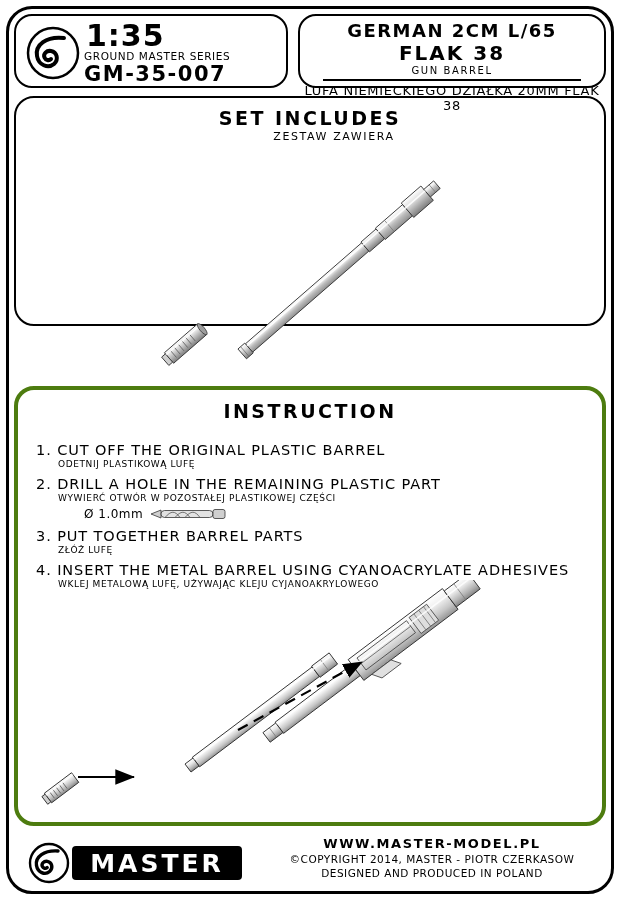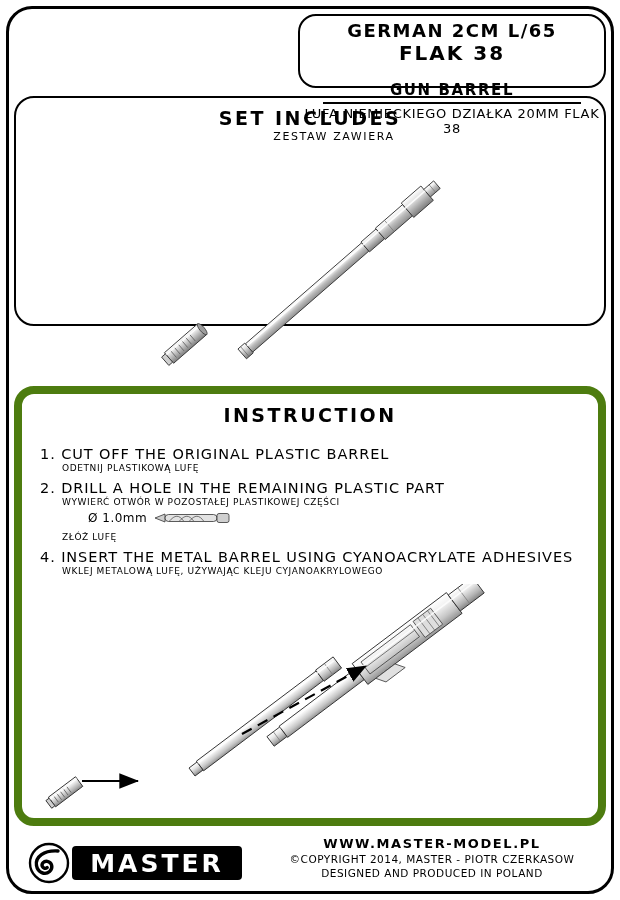--- a/index.html
+++ b/index.html
@@ -92,25 +92,25 @@
     letter-spacing: 1.5px;
     text-transform: uppercase;
   }
   .hdr-title2 {
     font-size: 20px;
     font-weight: bold;
     letter-spacing: 2px;
     text-transform: uppercase;
   }
   .hdr-title3 {
-    font-size: 15px;
-    font-weight: bold;
+    font-size: 10px;
+    font-weight: normal;
     letter-spacing: 1.6px;
     text-transform: uppercase;
-    margin-top: 16px;
+    margin-top: 0;
   }
   .hdr-rule {
     width: 258px;
     height: 1.5px;
     background: #000;
     margin: 3px auto 2px auto;
   }
   .hdr-sub {
     font-size: 13px;
     letter-spacing: 0.7px;
@@ -142,21 +142,21 @@
     margin-left: 48px;
   }
   .set-titles { margin-top: 9px; }
 
   
   .panel-ins {
     position: absolute;
     left: 14px; top: 386px;
     width: 592px; height: 440px;
     box-sizing: border-box;
-    border: 8px solid #4d7c0f;
+    border: 4px solid #4d7c0f;
     border-radius: 20px;
   }
   .ins-titles { margin-top: 10px; }
   .steps {
     position: absolute;
     left: 18px; top: 52px;
     width: 556px;
   }
   .step { margin-bottom: 7px; }
   .step-main {
@@ -223,20 +223,31 @@
 </style>
 </head>
 <body>
 
 <div class="page">
 
   <div class="outer-frame"></div>
 
   <div class="header">
 
+    <div class="hdr-left">
+      <div class="logo-c">
+        <svg width="54" height="54" viewBox="0 0 54 54">
+          <circle cx="27" cy="27" r="25" fill="none" stroke="#000" stroke-width="2.5"></circle>
+          <path d="M38 12 C20 10, 9 19, 11 30 C12.5 39, 22 43, 28 38 C33 33.5, 31 26, 25 25 C20.5 24.2, 17 28, 18.5 31.5 C19.6 34.2, 23 35, 25 33" fill="none" stroke="#000" stroke-width="4" stroke-linecap="round"></path>
+        </svg>
+      </div>
+      <div class="scale">1:35</div>
+      <div class="gms">Ground Master Series</div>
+      <div class="gmno">GM-35-007</div>
+    </div>
 
     <div class="hdr-right">
       <div class="hdr-title1">German 2cm L/65</div>
       <div class="hdr-title2">Flak 38</div>
       <div class="hdr-title3">Gun Barrel</div>
       <div class="hdr-rule"></div>
       <div class="hdr-sub">Lufa niemieckiego działka 20mm Flak 38</div>
     </div>
   </div>
 
@@ -331,20 +342,24 @@
               <path d="M16 10.5 C22 3.5, 26 3.5, 31 10.5" fill="none" stroke="#555" stroke-width="0.8"></path>
               <path d="M26 10.5 C32 3.5, 36 3.5, 41 10.5" fill="none" stroke="#555" stroke-width="0.8"></path>
               <path d="M36 10.5 C42 3.5, 46 3.5, 51 10.5" fill="none" stroke="#555" stroke-width="0.8"></path>
               <rect x="64" y="2.5" width="12" height="9" rx="2" fill="#cfcfcf" stroke="#333" stroke-width="0.8"></rect>
             </svg>
           </span>
         </div>
       </div>
 
       <div class="step">
+        <div class="step-main">
+          <span>3.</span>
+          <span>Put together barrel parts</span>
+        </div>
         <div class="step-sub">złóż lufę</div>
       </div>
 
       <div class="step">
         <div class="step-main">
           <span>4.</span>
           <span>Insert the metal barrel using Cyanoacrylate adhesives</span>
         </div>
         <div class="step-sub">Wklej metalową lufę, używając kleju cyjanoakrylowego</div>
       </div>

